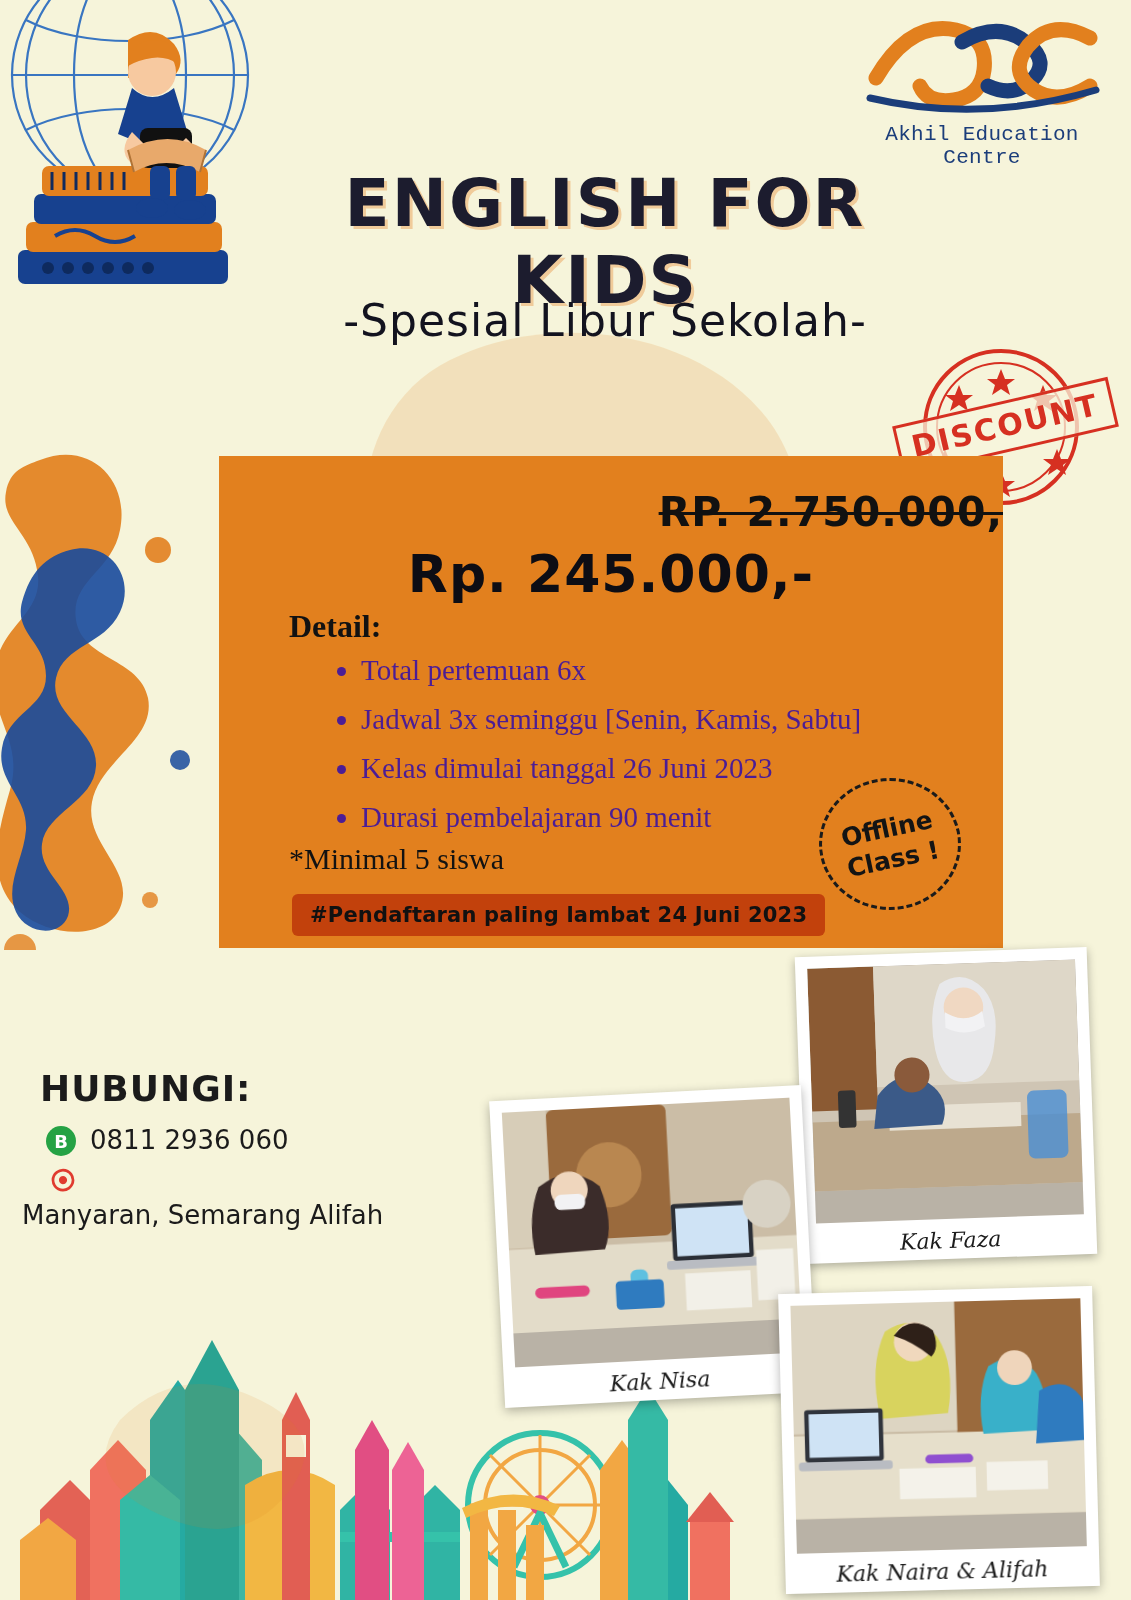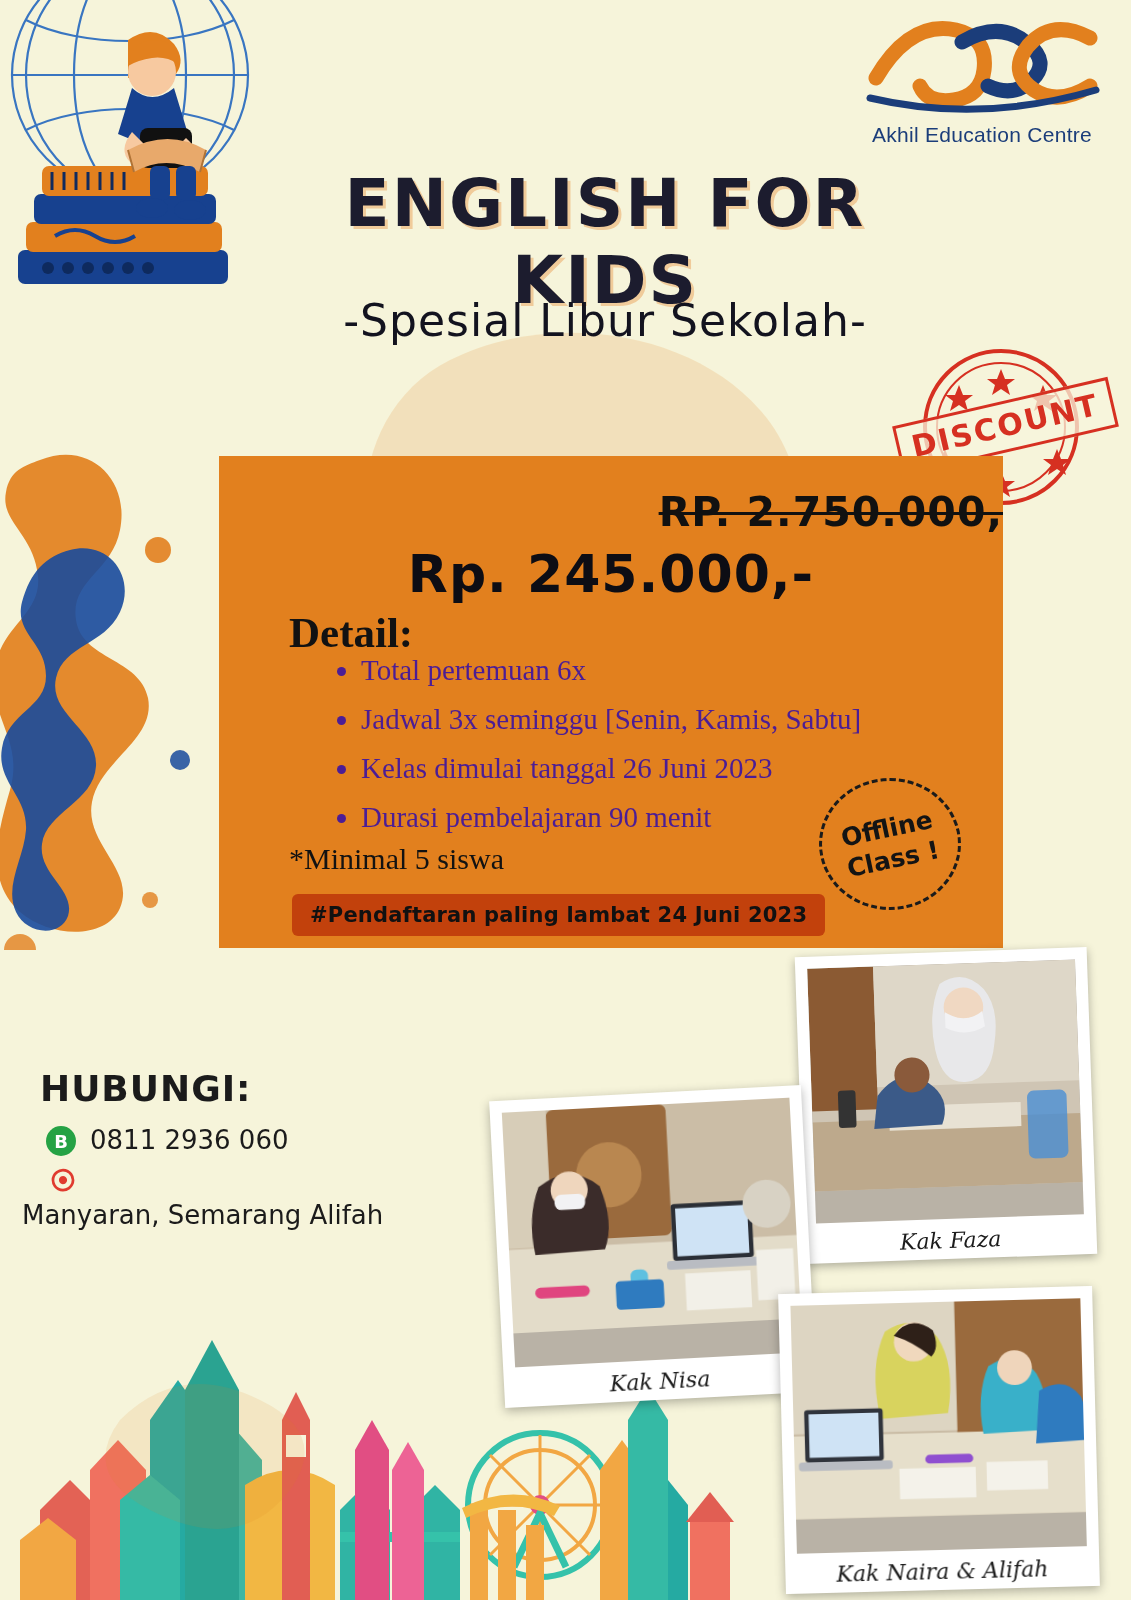--- a/index.html
+++ b/index.html
@@ -18,21 +18,21 @@
 
   
   .splash { position:absolute; pointer-events:none; }
 
   
   .reader-wrap { position:absolute; left:0; top:0; width:300px; height:330px; }
 
   
   .logo-wrap { position:absolute; right:24px; top:12px; width:250px; text-align:center; }
   .logo-text {
-    font-family:Liberation Sans, sans-serif;
+    font-family:Liberation Mono, monospace;
     font-size:21px; color:#1b3d7a; letter-spacing:.3px; font-weight:400;
     margin-top:2px;
   }
 
   
   .title-main {
     position:absolute; left:255px; top:165px; width:700px;
     font-family:"DejaVu Sans", sans-serif;
     font-weight:bold; font-size:66px; letter-spacing:2px;
     color:#1c1c2e; text-align:center;
@@ -70,21 +70,21 @@
     letter-spacing:1px;
   }
   .price-new {
     text-align:center; font-family:"DejaVu Sans", sans-serif;
     font-size:52px; font-weight:bold; color:#0d0d14; margin-top:8px;
     letter-spacing:1px;
   }
   .detail-label {
     position:absolute; left:70px; top:152px;
     font-family:"Liberation Serif", serif; font-weight:bold;
-    font-size:43px; color:#121212;
+    font-size:32px; color:#121212;
   }
   .detail-list {
     position:absolute; left:100px; top:192px; margin:0; padding-left:42px;
     font-family:"Liberation Serif", serif; font-size:29px; color:#4c1d95;
     line-height:1.55;
   }
   .detail-list li { margin-bottom:4px; }
   .detail-note {
     position:absolute; left:70px; top:386px;
     font-family:Liberation Serif, serif; font-size:30px; color:#121212;

